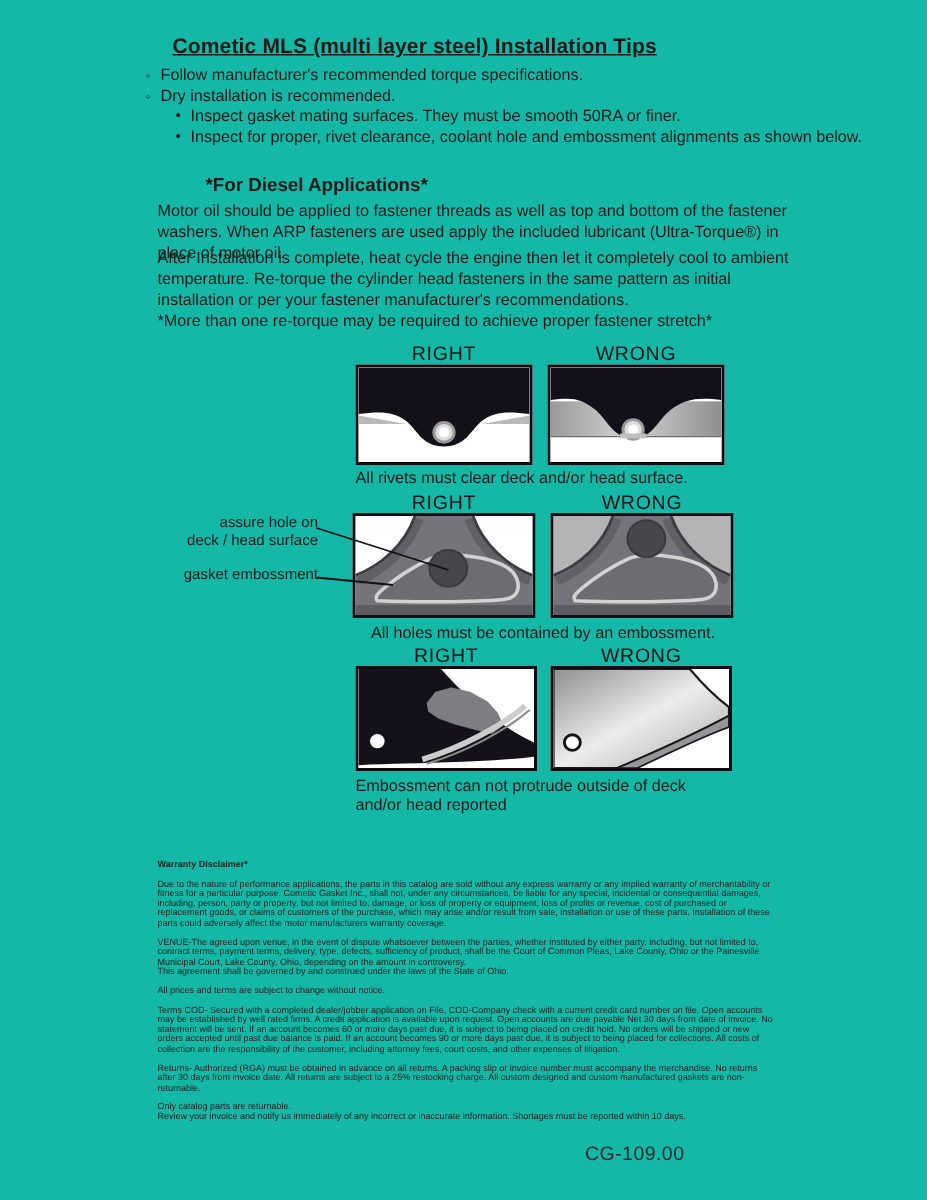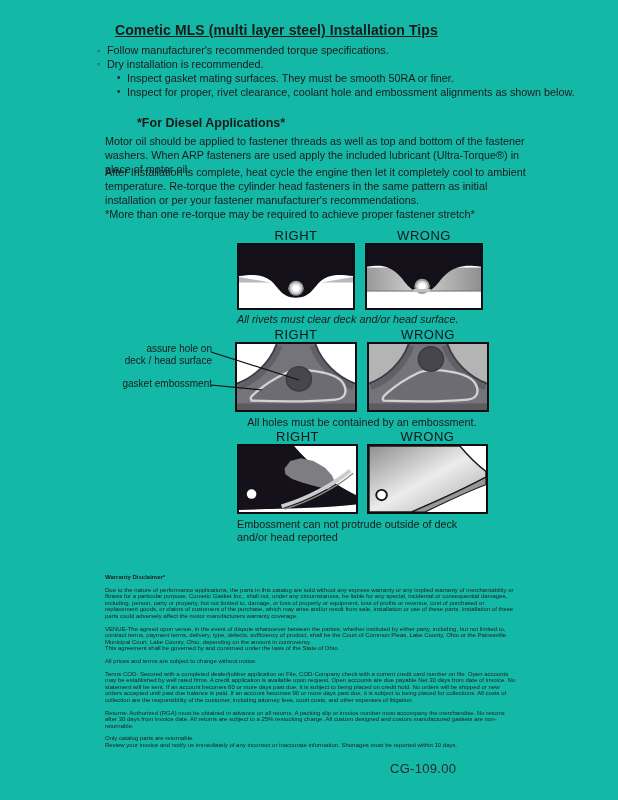--- a/index.html
+++ b/index.html
@@ -86,21 +86,21 @@
       <rect x="0" y="24" width="118" height="25" fill="url(#g1)"></rect>
       <rect x="0" y="49" width="118" height="18" fill="#ffffff"></rect>
       <path d="M0,0 H118 V23 C102,21 93,22 83,30 C73,38 71,50 57,50 C43,50 40,38 31,30 C21,22 16,21 0,23 Z" fill="#13101a"></path>
       <circle cx="57" cy="44" r="8" fill="#9a9a9a"></circle>
       <circle cx="57" cy="44" r="6" fill="#dcdcdc"></circle>
       <circle cx="57" cy="44" r="3.6" fill="#ffffff"></circle>
       <line x1="0" y1="49" x2="118" y2="49" stroke="#6e6e6e" stroke-width="1"></line>
       <rect x="48" y="46.8" width="18" height="3.4" fill="#c0c0c0"></rect>
     </svg>
   </div>
-  <div class="dg-caption abs" style="left:237px;top:313px;white-space:nowrap;font-style:italic;">All rivets must clear deck and/or head surface.</div>
+  <div class="dg-caption abs" style="left:237px;top:313px;white-space:nowrap;">All rivets must clear deck and/or head surface.</div>
 
   <div class="dg-label abs" style="left:235px;top:327px;width:122px;">RIGHT</div>
   <div class="dg-label abs" style="left:367px;top:327px;width:122px;">WRONG</div>
 
   <div class="callout abs" style="left:90px;top:343px;">
     <span>assure hole on</span><br>
     <span>deck / head surface</span>
   </div>
   <div class="callout abs" style="left:90px;top:378px;">
     <span>gasket embossment</span>

